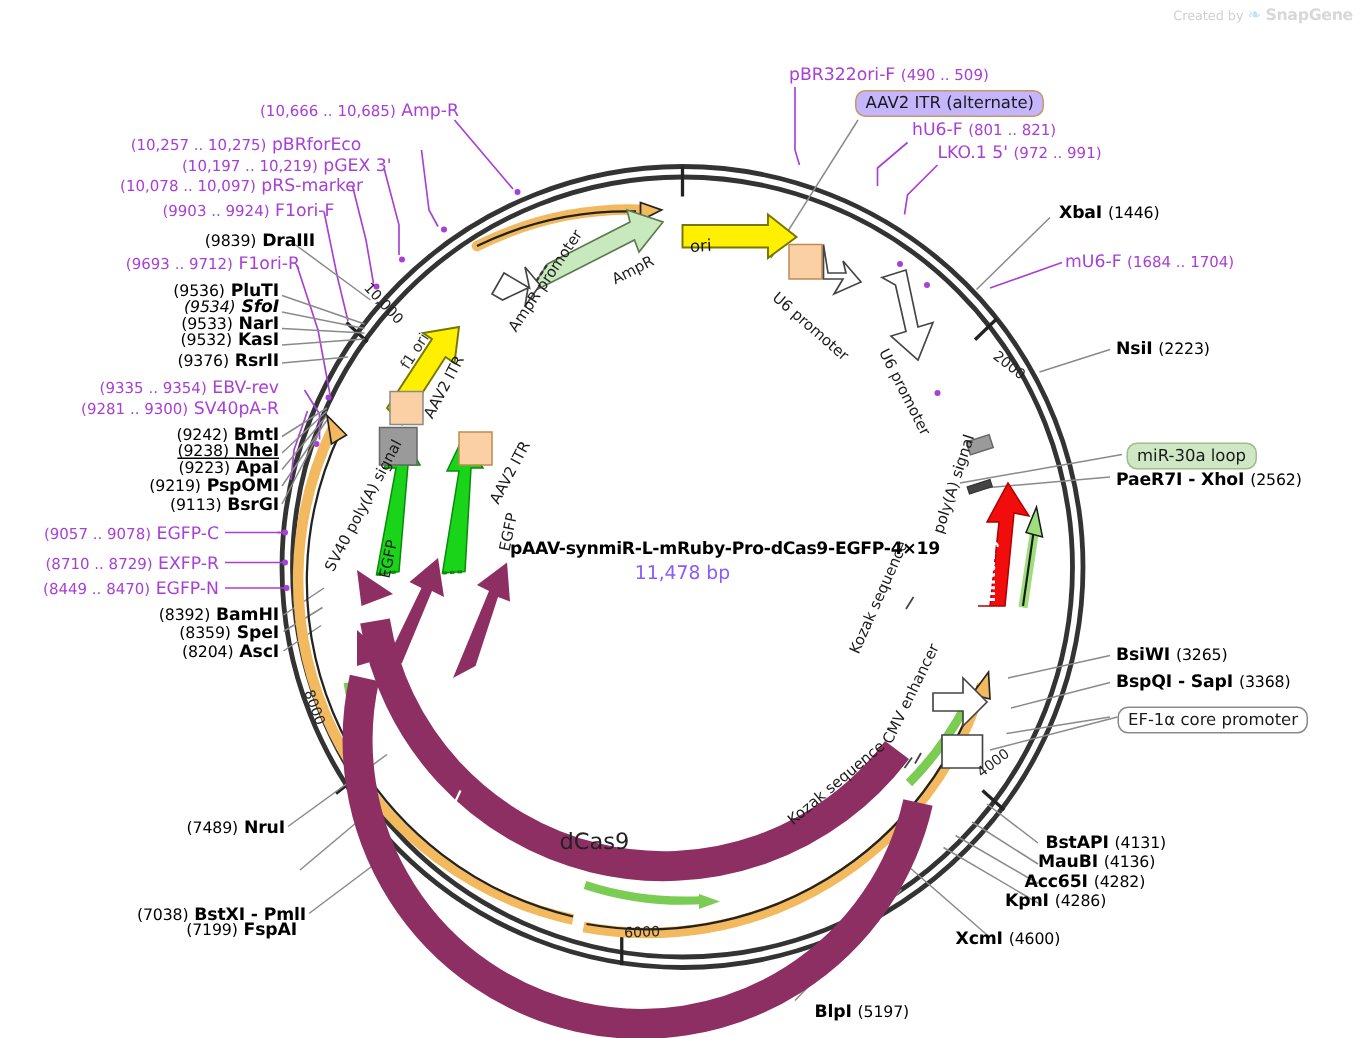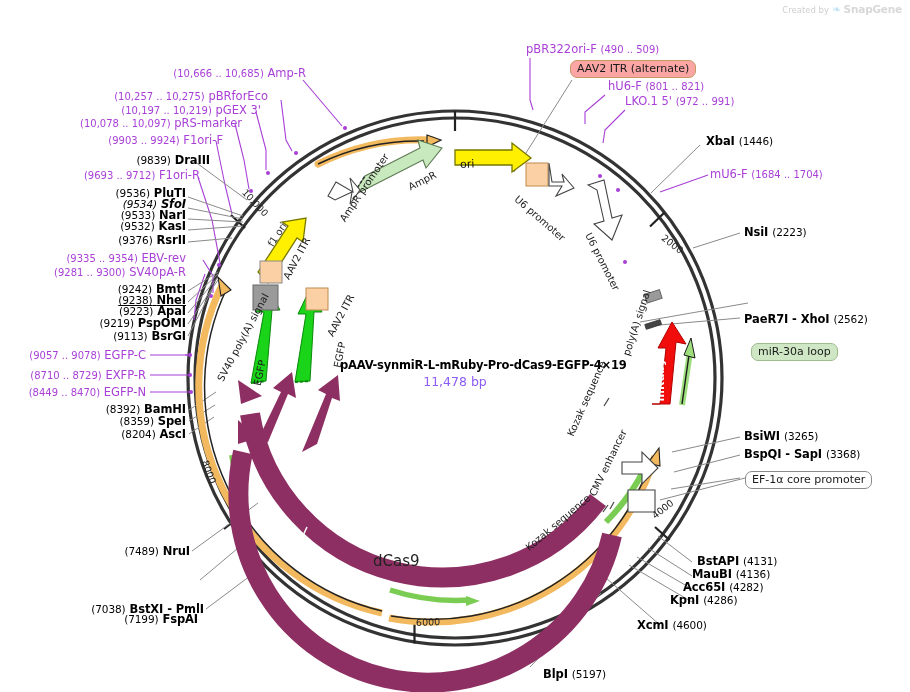--- a/index.html
+++ b/index.html
@@ -54,22 +54,22 @@
   .boxed {
     position: absolute;
     font-size: 11px;
     color: #1a1a1a;
     border: 1px solid #8a8a8a;
     border-radius: 7px;
     padding: 1px 6px 2px 6px;
     background: #ffffff;
     white-space: nowrap;
   }
-  .boxed.orange { background: #fca5a5; border-color: #c79a62; }
-  .boxed.green  { background: #cfe7c4; border-color: #9dbd8e; margin-top: 48px; }
+  .boxed.orange { background: #c4b5fd; border-color: #c79a62; }
+  .boxed.green  { background: #cfe7c4; border-color: #9dbd8e; }
 
   .title-block {
     position: absolute;
     text-align: center;
     white-space: nowrap;
   }
   .title-name {
     font-size: 11.5px;
     font-weight: bold;
     color: #000000;
@@ -388,21 +388,21 @@
   <div class="ring-txt" style="left:460px; top:158px; font-size:11px; color:#111; transform:rotate(-3deg);">ori</div>
 
   <div class="boxed orange" style="left:570px; top:60px;">AAV2 ITR (alternate)</div>
   <div class="boxed green" style="left:751px; top:295px;">miR-30a loop</div>
   <div class="boxed" style="left:745px; top:471px;">EF-1α core promoter</div>
 
   <div class="lbl lbl-prim lbl-right" style="left:20px; top:67px; width:286px;">
     <span class="pos">(10,666 .. 10,685)</span>
     <span>Amp-R</span>
   </div>
-  <div class="lbl lbl-prim lbl-right" style="left:4px; top:90px; width:264px;">
+  <div class="lbl lbl-prim lbl-right" style="left:32px; top:90px; width:264px;text-align:center;">
     <span class="pos">(10,257 .. 10,275)</span>
     <span>pBRforEco</span>
   </div>
   <div class="lbl lbl-prim lbl-right" style="left:20px; top:104px; width:241px;">
     <span class="pos">(10,197 .. 10,219)</span>
     <span>pGEX 3'</span>
   </div>
   <div class="lbl lbl-prim lbl-right" style="left:20px; top:117px; width:222px;">
     <span class="pos">(10,078 .. 10,097)</span>
     <span>pRS-marker</span>

